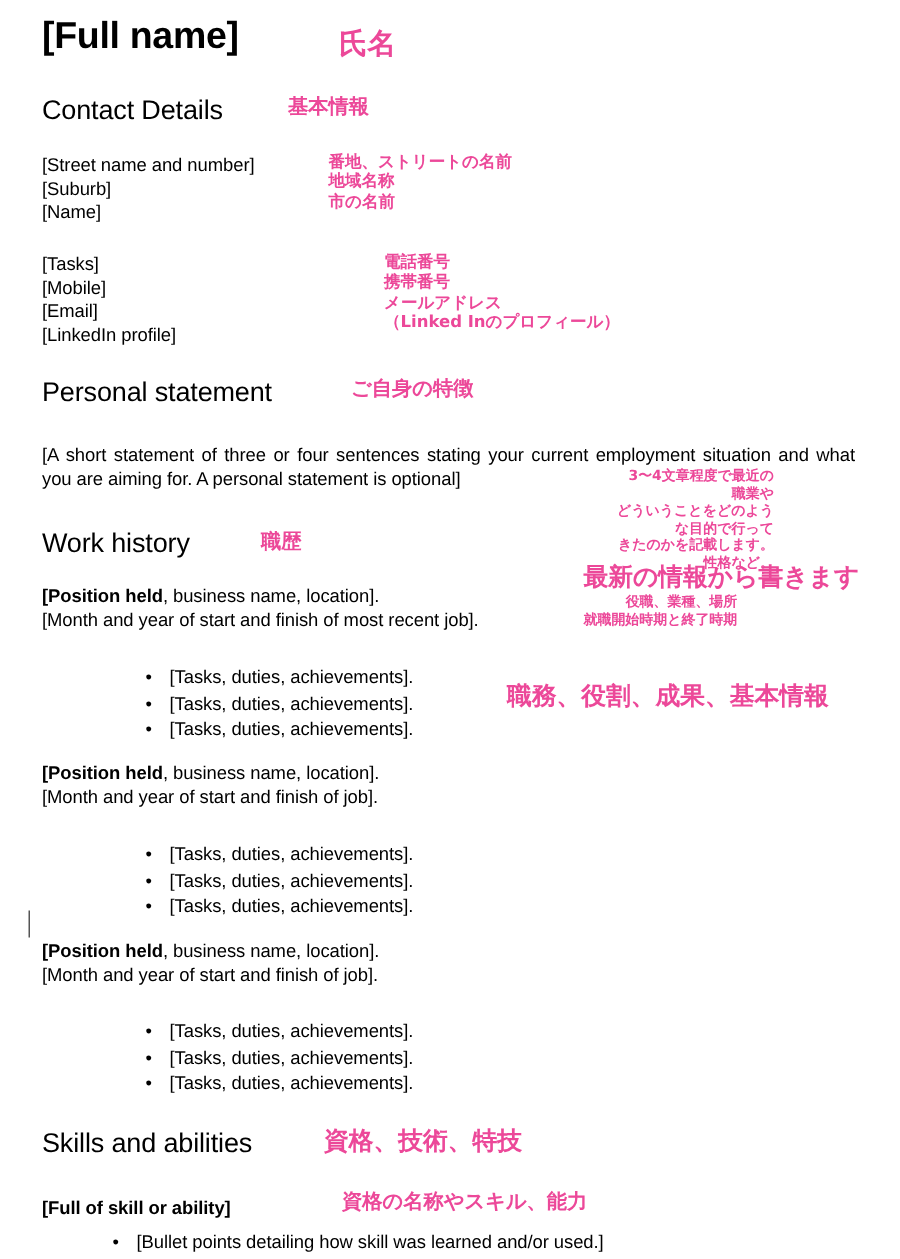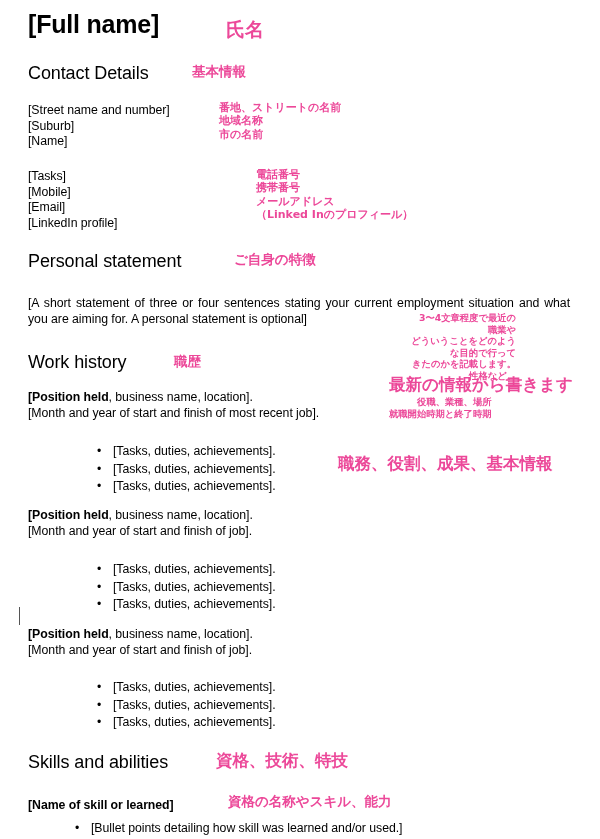--- a/index.html
+++ b/index.html
@@ -162,20 +162,20 @@
   </div>
   <div class="abs bullets" style="left:97px; top:679px;">
     <div class="bullet-row"><span class="dot">•</span><span>[Tasks, duties, achievements].</span></div>
     <div class="bullet-row"><span class="dot">•</span><span>[Tasks, duties, achievements].</span></div>
     <div class="bullet-row"><span class="dot">•</span><span>[Tasks, duties, achievements].</span></div>
   </div>
 
   <div class="abs sec-heading" style="left:28px; top:753px;">Skills and abilities</div>
   <div class="abs jp jp-lg" style="left:216px; top:752px;">資格、技術、特技</div>
 
-  <div class="abs body-text bold" style="left:28px; top:798px;">[Name of skill or learned]</div>
+  <div class="abs body-text bold" style="left:28px; top:798px;">[Full of skill or ability]</div>
   <div class="abs jp jp-md" style="left:228px; top:794px;">資格の名称やスキル、能力</div>
 
   <div class="abs bullets" style="left:75px; top:820px;">
     <div class="bullet-row"><span class="dot">•</span><span>[Bullet points detailing how skill was learned and/or used.]</span></div>
   </div>
 
 </div>
 
 </body></html>

